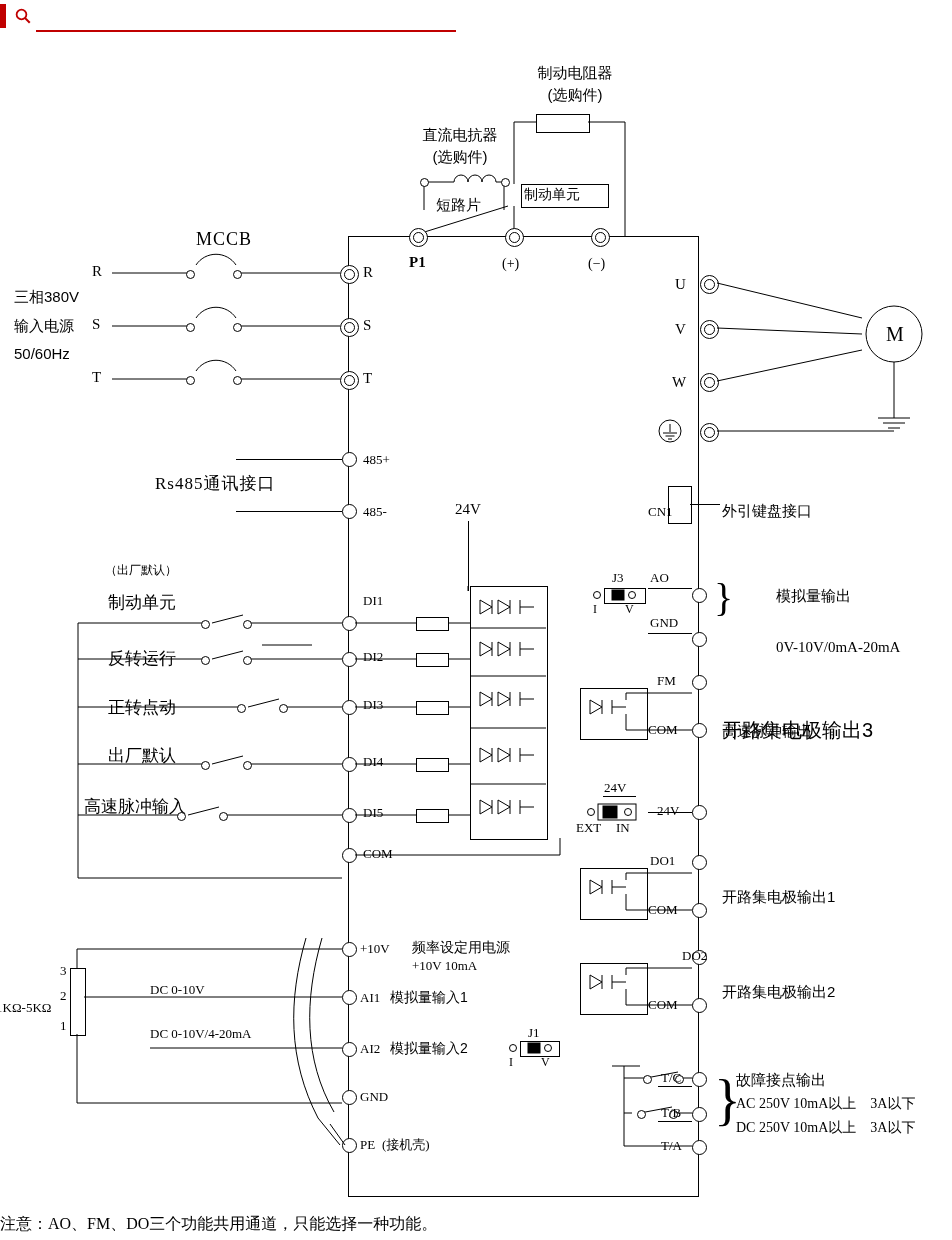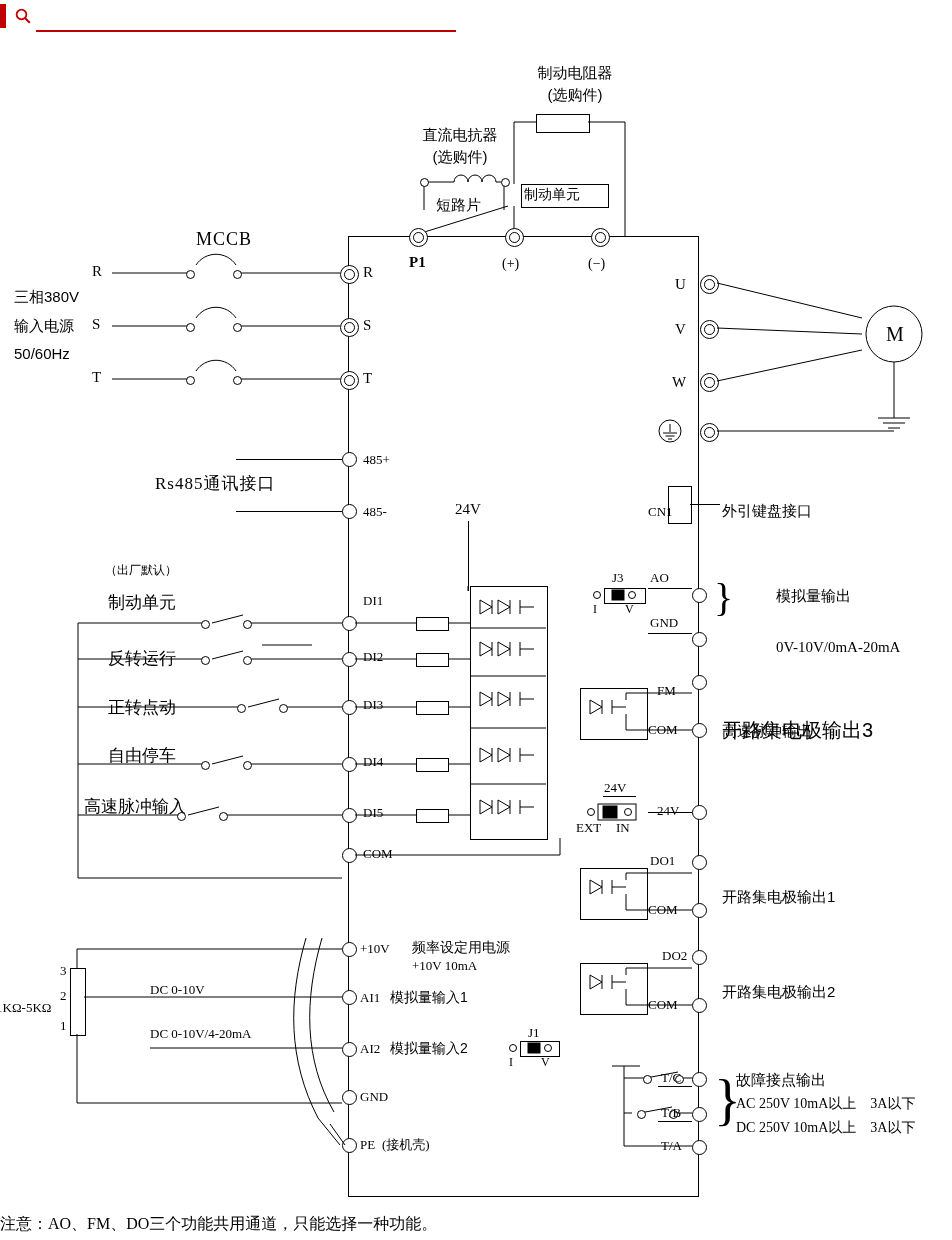--- a/index.html
+++ b/index.html
@@ -169,21 +169,21 @@
   <div class="lbl sm" style="left:363px; top:593px;">DI1</div>
   <div class="lbl sm" style="left:363px; top:649px;">DI2</div>
   <div class="lbl sm" style="left:363px; top:697px;">DI3</div>
   <div class="lbl sm" style="left:363px; top:754px;">DI4</div>
   <div class="lbl sm" style="left:363px; top:805px;">DI5</div>
   <div class="lbl sm" style="left:363px; top:846px;">COM</div>
 
   <div class="lbl cn" style="left:108px; top:592px; font-size:17px;">制动单元</div>
   <div class="lbl cn" style="left:108px; top:648px; font-size:17px;">反转运行</div>
   <div class="lbl cn" style="left:108px; top:697px; font-size:17px;">正转点动</div>
-  <div class="lbl cn" style="left:108px; top:745px; font-size:17px;">自由停车</div>
+  <div class="lbl cn" style="left:108px; top:745px; font-size:17px;">出厂默认</div>
   <div class="lbl cn" style="left:84px; top:796px; font-size:17px;">高速脉冲输入</div>
 
   <svg class="dg" width="952" height="1240">
     <g stroke="#000" stroke-width="1" fill="none">
 
       <path d="M78 623 V 878 H 342"></path>
 
       <path d="M78 623 H 204"></path>
       <path d="M212 623 L 243 615"></path>
       <path d="M247 623 H 342"></path>
@@ -406,21 +406,21 @@
       <path d="M612 700 v14"></path>
         <path d="M612 707 h14"></path>
       <path d="M626 700 V 693 H 646"></path>
       <path d="M626 714 V 730 H 646"></path>
       <path d="M646 693 H 692"></path>
       <path d="M646 730 H 692"></path>
     </g>
   </svg>
   <div class="term" style="left:692px; top:675px;"></div>
   <div class="term" style="left:692px; top:723px;"></div>
-  <div class="lbl sm" style="left:657px; top:673px;margin-top:10px;">FM</div>
+  <div class="lbl sm" style="left:657px; top:673px;">FM</div>
   <div class="lbl sm" style="left:648px; top:722px;">COM</div>
   <div class="lbl cn" style="left:722px; top:718px; font-size:20px;text-align:center;">开路集电极输出3</div>
   <div class="lbl cn" style="left:722px; top:722px; font-size:15px;">高速脉冲输出</div>
 
   <div class="lbl sm" style="left:604px; top:780px;">24V</div>
   <div class="ln hl" style="left:603px; top:796px; width:33px;"></div>
   <svg class="dg" width="952" height="1240">
     <g stroke="#000" stroke-width="1" fill="none">
       <circle cx="591" cy="812" r="3.5"></circle>
       <rect x="603" y="806" width="14" height="12" fill="#000"></rect>
@@ -457,21 +457,21 @@
       <path d="M590 975 L 602 982 L 590 989 Z" fill="#fff"></path>
         <path d="M602 975 V 989"></path>
       <path d="M612 975 v14"></path>
         <path d="M612 982 h14"></path>
       <path d="M626 975 V 968 H 692"></path>
       <path d="M626 989 V 1005 H 692"></path>
     </g>
   </svg>
   <div class="term" style="left:692px; top:950px;"></div>
   <div class="term" style="left:692px; top:998px;"></div>
-  <div class="lbl sm" style="left:662px; top:948px;text-align:center;">DO2</div>
+  <div class="lbl sm" style="left:682px; top:948px;text-align:center;">DO2</div>
   <div class="lbl sm" style="left:648px; top:997px;">COM</div>
   <div class="lbl cn" style="left:722px; top:983px; font-size:15px;">开路集电极输出2</div>
 
   <div class="lbl sm" style="left:528px; top:1025px;">J1</div>
   <div class="box" style="left:520px; top:1041px; width:38px; height:14px;"></div>
   <svg class="dg" width="952" height="1240">
     <g stroke="#000" stroke-width="1" fill="none">
       <circle cx="513" cy="1048" r="3.5"></circle>
       <rect x="528" y="1043" width="12" height="10" fill="#000"></rect>
       <circle cx="548" cy="1048" r="3.5"></circle>

